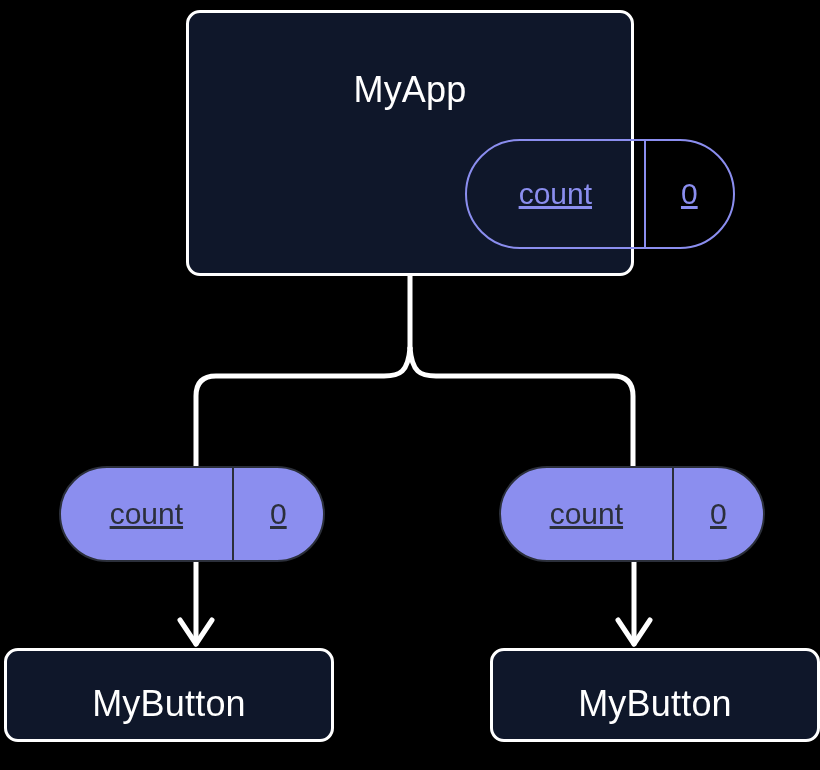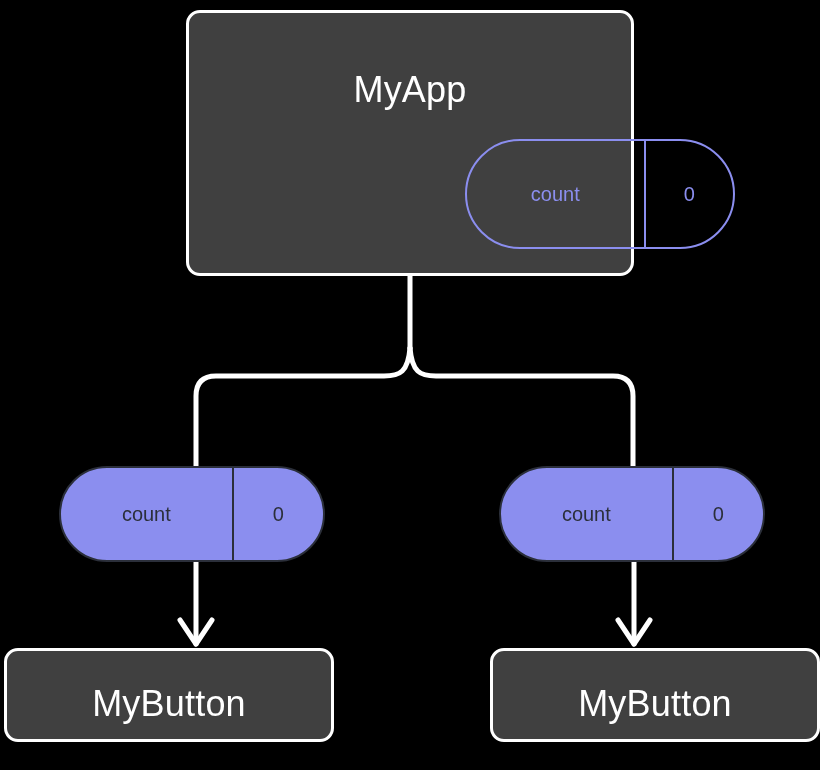--- a/index.html
+++ b/index.html
@@ -25,21 +25,21 @@
     position: absolute;
     left: 0; top: 0;
     width: 820px; height: 770px;
     pointer-events: none;
   }
 
   
   .card {
     position: absolute;
     box-sizing: border-box;
-    background: #404040;
+    background: #0f172a;
     border: 3px solid #ffffff;
     border-radius: 14px;
     z-index: 3;
   }
   .card-title {
     position: absolute;
     left: 0;
     width: 100%;
     text-align: center;
     color: #ffffff;
@@ -77,23 +77,24 @@
     display: flex;
     align-items: stretch;
     border-radius: 999px;
     z-index: 4;
     overflow: hidden;
   }
   .pill-key, .pill-val {
     display: flex;
     align-items: center;
     justify-content: center;
-    font-size: 20px;
+    font-size: 30px;
     font-weight: 400;
     white-space: nowrap;
+    text-decoration: underline;
   }
 
   
   .pill-outline {
     background: transparent;
     border: 2px solid #8b8eef;
   }
   .pill-outline .pill-key,
   .pill-outline .pill-val { color: #8b8eef; }
   .pill-outline .pill-val { border-left: 2px solid #8b8eef; }

